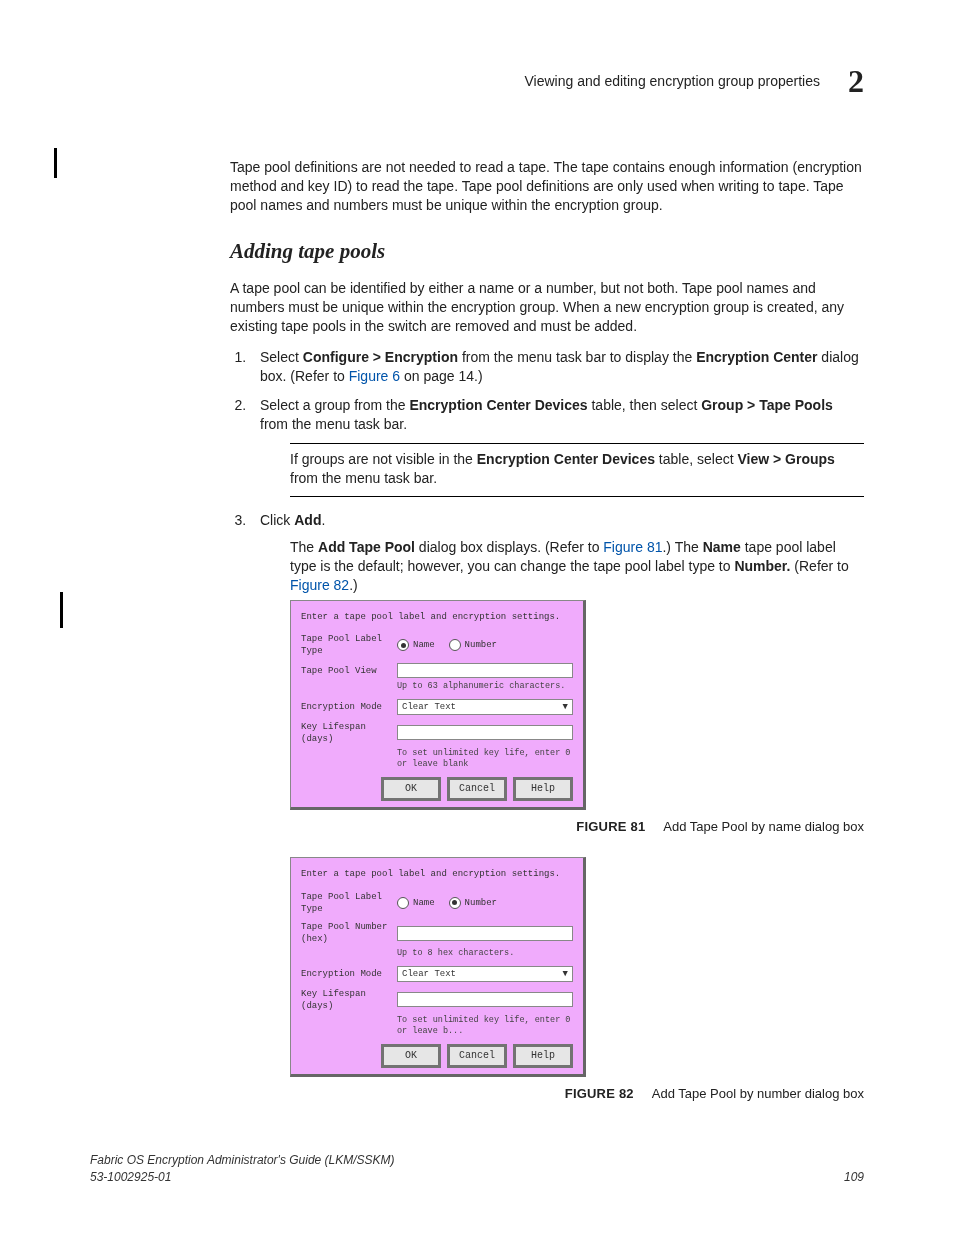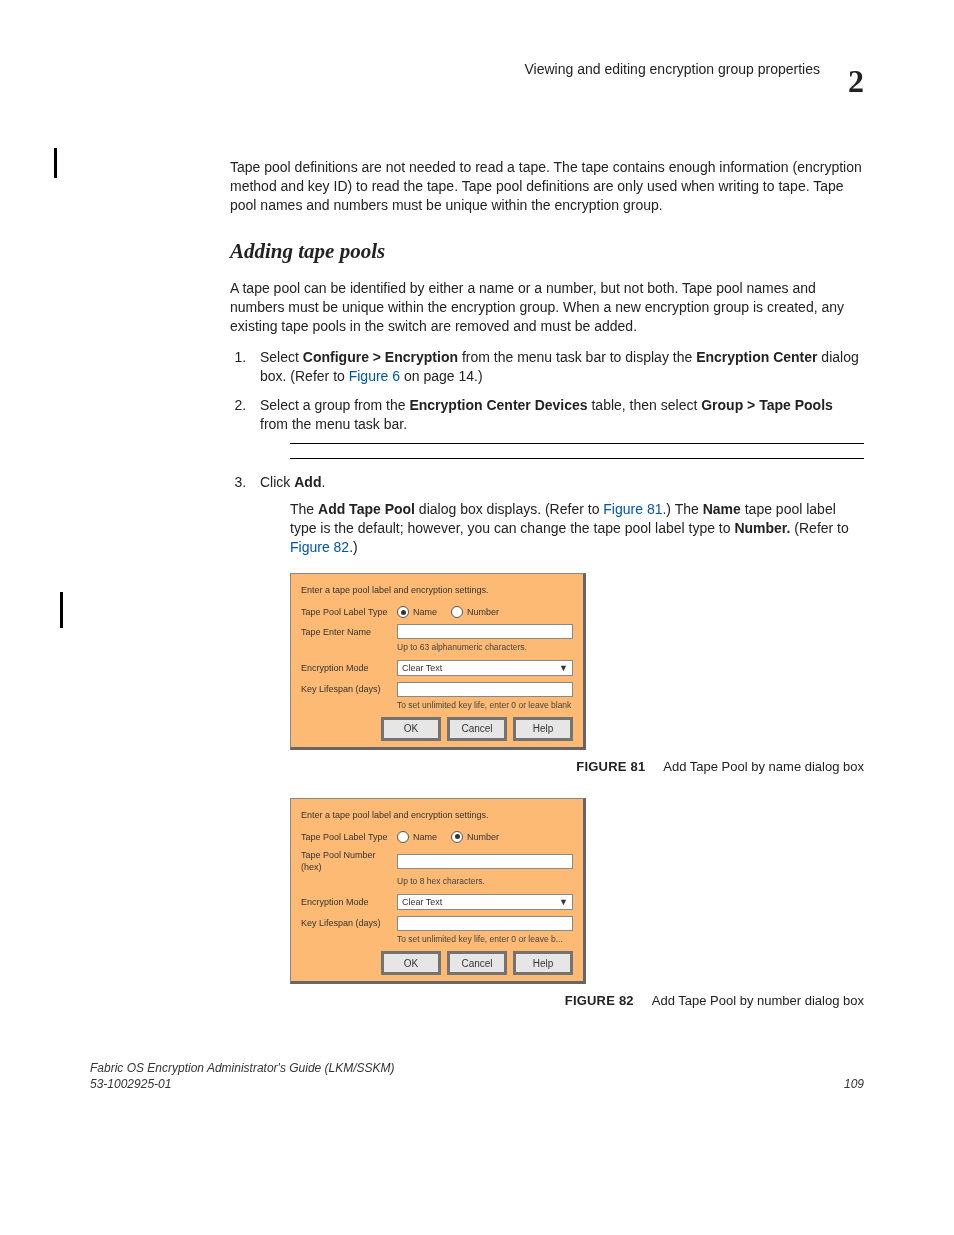--- a/index.html
+++ b/index.html
@@ -8,21 +8,21 @@
     color: #222;
     margin: 0;
     padding: 60px 90px 40px 90px;
     width: 954px;
     box-sizing: border-box;
     line-height: 1.35;
   }
   .header-row {
     display: flex;
     justify-content: flex-end;
-    align-items: flex-start;
+    align-items: center;
     gap: 28px;
     margin-bottom: 55px;
   }
   .header-title {
     font-size: 14px;
     color: #222;
   }
   .chapter-num {
     font-size: 32px;
     font-weight: bold;
@@ -56,27 +56,27 @@
   .note-label { font-weight: bold; font-size: 13px; }
 
   .step-body { margin-left: 30px; margin-top: 8px; }
 
   
   .dialog {
     width: 272px;
     border: 1px solid #888;
     border-right: 3px solid #666;
     border-bottom: 3px solid #666;
-    background: #fdba74;
-    font-family: Liberation Sans, sans-serif;
+    background: #f0abfc;
+    font-family: Liberation Mono, monospace;
     font-size: 9px;
     color: #333;
     padding: 10px 10px 6px 10px;
     margin-left: 30px;
-    margin-top: 16px;
+    margin-top: 5px;
   }
   .dialog .instr { margin-bottom: 10px; font-size:9px; }
   .dialog .row { display: flex; align-items: center; margin-bottom: 6px; }
   .dialog .lbl { width: 96px; flex-shrink:0; }
   .dialog .radio-wrap { display:flex; align-items:center; gap:4px; margin-right:14px; }
   .radio {
     width:10px; height:10px; border:1px solid #555; border-radius:50%;
     display:inline-flex; align-items:center; justify-content:center; background:#fff;
   }
   .radio.checked::after { content:""; width:5px; height:5px; background:#333; border-radius:50%; }
@@ -128,20 +128,23 @@
   <p class="p">A tape pool can be identified by either a name or a number, but not both. Tape pool names and numbers must be unique within the encryption group. When a new encryption group is created, any existing tape pools in the switch are removed and must be added.</p>
 
   <ol class="steps">
     <li>
       <span>Select </span><span class="bold">Configure &gt; Encryption</span><span> from the menu task bar to display the </span><span class="bold">Encryption Center</span><span> dialog box. (Refer to </span><span class="link">Figure 6</span><span> on page 14.)</span>
     </li>
     <li>
       <span>Select a group from the </span><span class="bold">Encryption Center Devices</span><span> table, then select </span><span class="bold">Group &gt; Tape Pools</span><span> from the menu task bar.</span>
 
       <div class="note-box">
+        <div>
+          <span>If groups are not visible in the </span><span class="bold">Encryption Center Devices</span><span> table, select </span><span class="bold">View &gt; Groups</span><span> from the menu task bar.</span>
+        </div>
       </div>
     </li>
     <li>
       <span>Click </span><span class="bold">Add</span><span>.</span>
 
       <div class="step-body">
         <span>The </span><span class="bold">Add Tape Pool</span><span> dialog box displays. (Refer to </span><span class="link">Figure 81</span><span>.) The </span><span class="bold">Name</span><span> tape pool label type is the default; however, you can change the tape pool label type to </span><span class="bold">Number.</span><span> (Refer to </span><span class="link">Figure 82</span><span>.)</span>
       </div>
 
       
@@ -152,21 +155,21 @@
           <div class="radio-wrap">
               <span class="radio checked"></span>
               <span>Name</span>
             </div>
           <div class="radio-wrap">
               <span class="radio"></span>
               <span>Number</span>
             </div>
         </div>
         <div class="row">
-          <div class="lbl">Tape Enter Name</div>
+          <div class="lbl">Tape Pool View</div>
           <div class="textfield"></div>
         </div>
         <div class="hint">Up to 63 alphanumeric characters.</div>
         <div class="row">
           <div class="lbl">Encryption Mode</div>
           <div class="select">
               <span>Clear Text</span>
               <span class="caret">▼</span>
             </div>
         </div>

